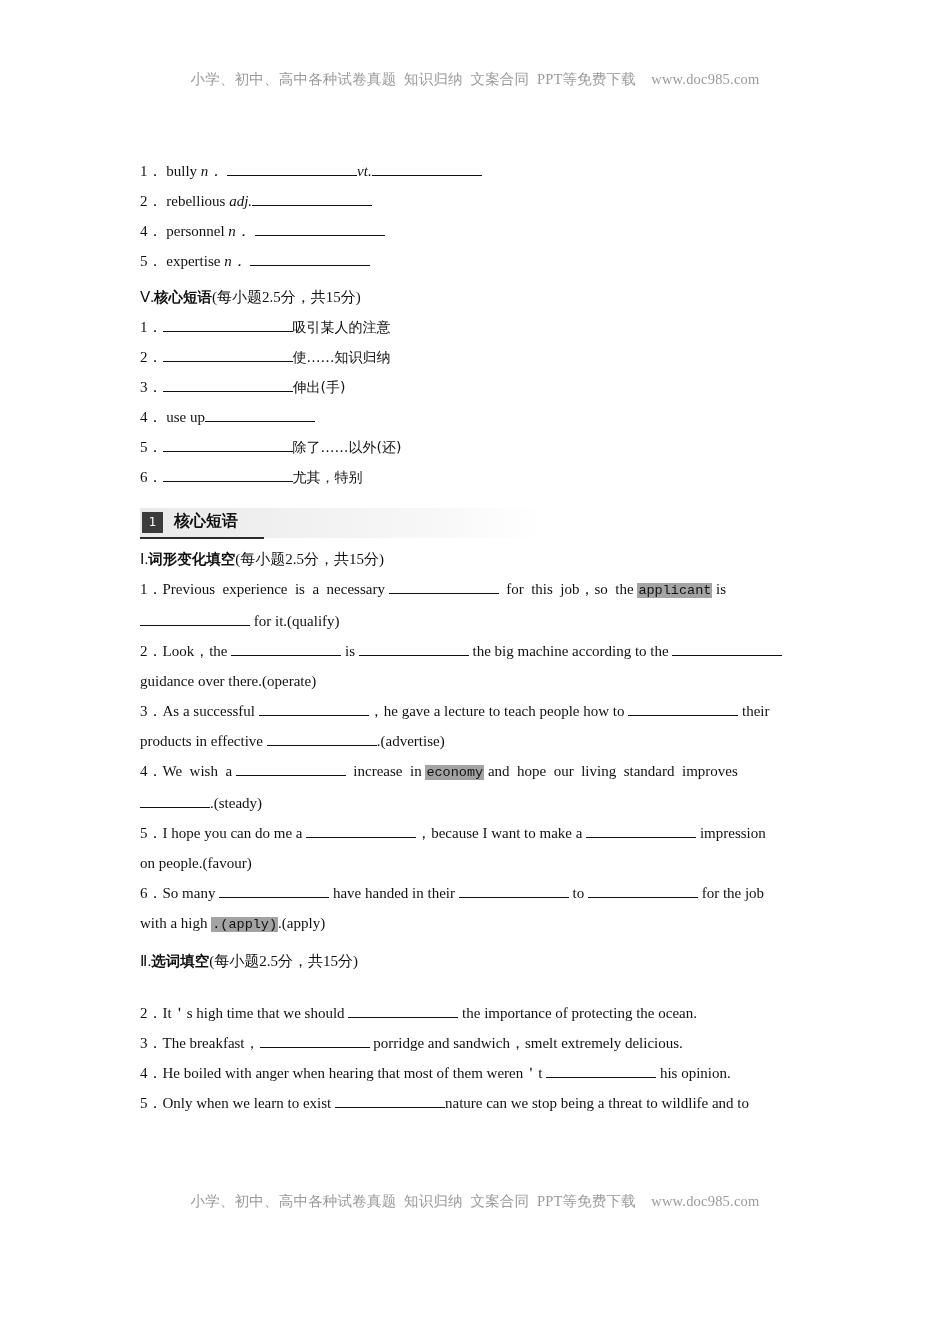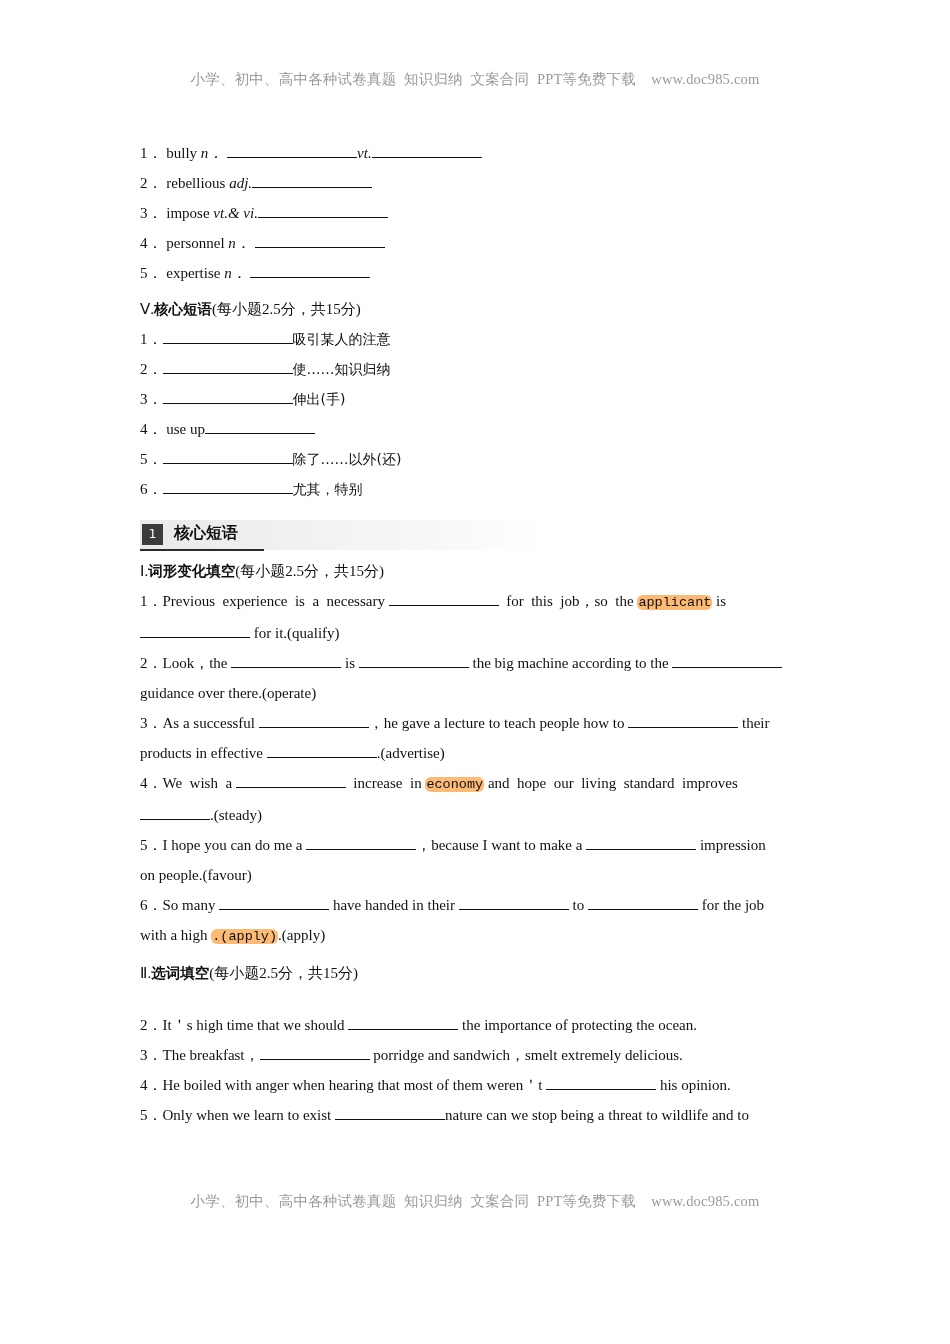--- a/index.html
+++ b/index.html
@@ -31,21 +31,21 @@
     color: #9a9a9a;
     letter-spacing: 0.2px;
     white-space: pre;
   }
   .watermark.top { top: 70px; }
   .watermark.bottom { top: 1192px; }
 
   .content {
     position: absolute;
     left: 140px;
-    top: 138px;
+    top: 156px;
     width: 672px;
   }
 
   .line {
     font-size: 15px;
     line-height: 30px;
     color: #111;
     white-space: nowrap;
   }
   .num {
@@ -122,25 +122,24 @@
     font-size: 15px;
     line-height: 30px;
     margin-top: 6px;
   }
   .subhead .label {
     font-family: "DejaVu Sans", sans-serif;
     font-weight: bold;
     font-size: 14.5px;
   }
   .hl {
-    background: #fdba74;
+    background: #a3a3a3;
     font-family: "Liberation Mono", monospace;
     font-size: 13.5px;
     padding: 0 1px;
-    border-radius: 6px;
   }
   .para {
     font-size: 15px;
     line-height: 30px;
     text-align: justify;
   }
   .spacer-22 { height: 22px; }
 </style>
 </head>
 <body>
@@ -157,25 +156,20 @@
       <span class="ital">n．</span>
       <span class="blank b130"></span><span class="ital">vt.</span><span class="blank b110"></span>
     </div>
 
     <div class="line">
       <span class="num">2．</span>
       <span>rebellious</span>
       <span class="ital">adj.</span><span class="blank b120"></span>
     </div>
 
-    <div class="line">
-      <span class="num">3．</span>
-      <span>impose</span>
-      <span class="ital">vt.&amp; vi.</span><span class="blank b130"></span>
-    </div>
 
     <div class="line">
       <span class="num">4．</span>
       <span>personnel</span>
       <span class="ital">n．</span>
       <span class="blank b130"></span>
     </div>
 
     <div class="line">
       <span class="num">5．</span>

